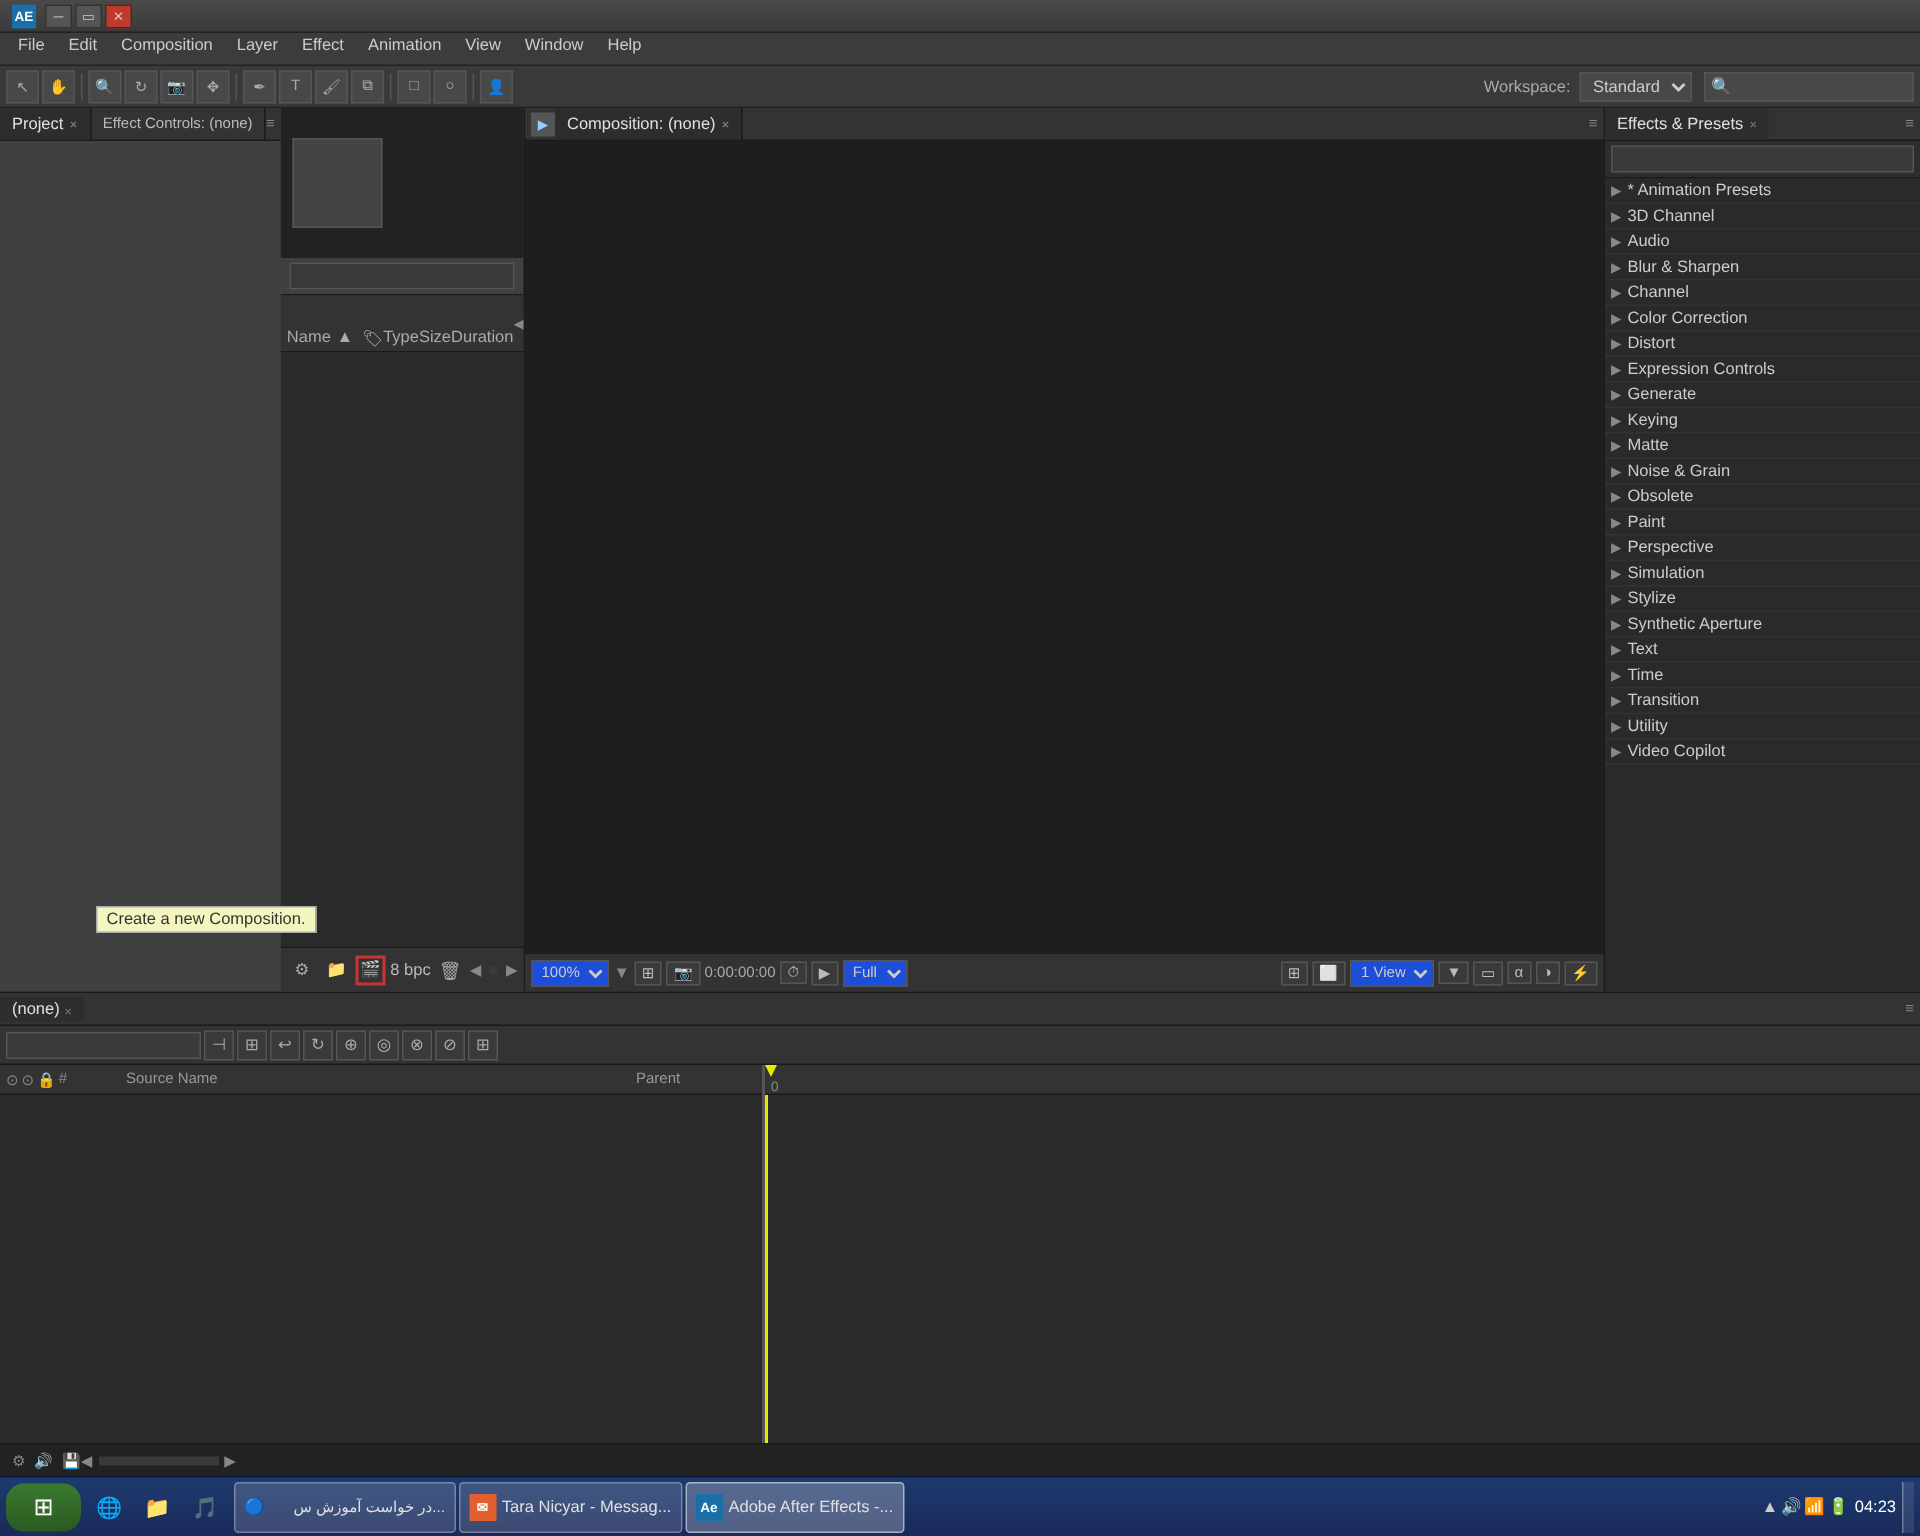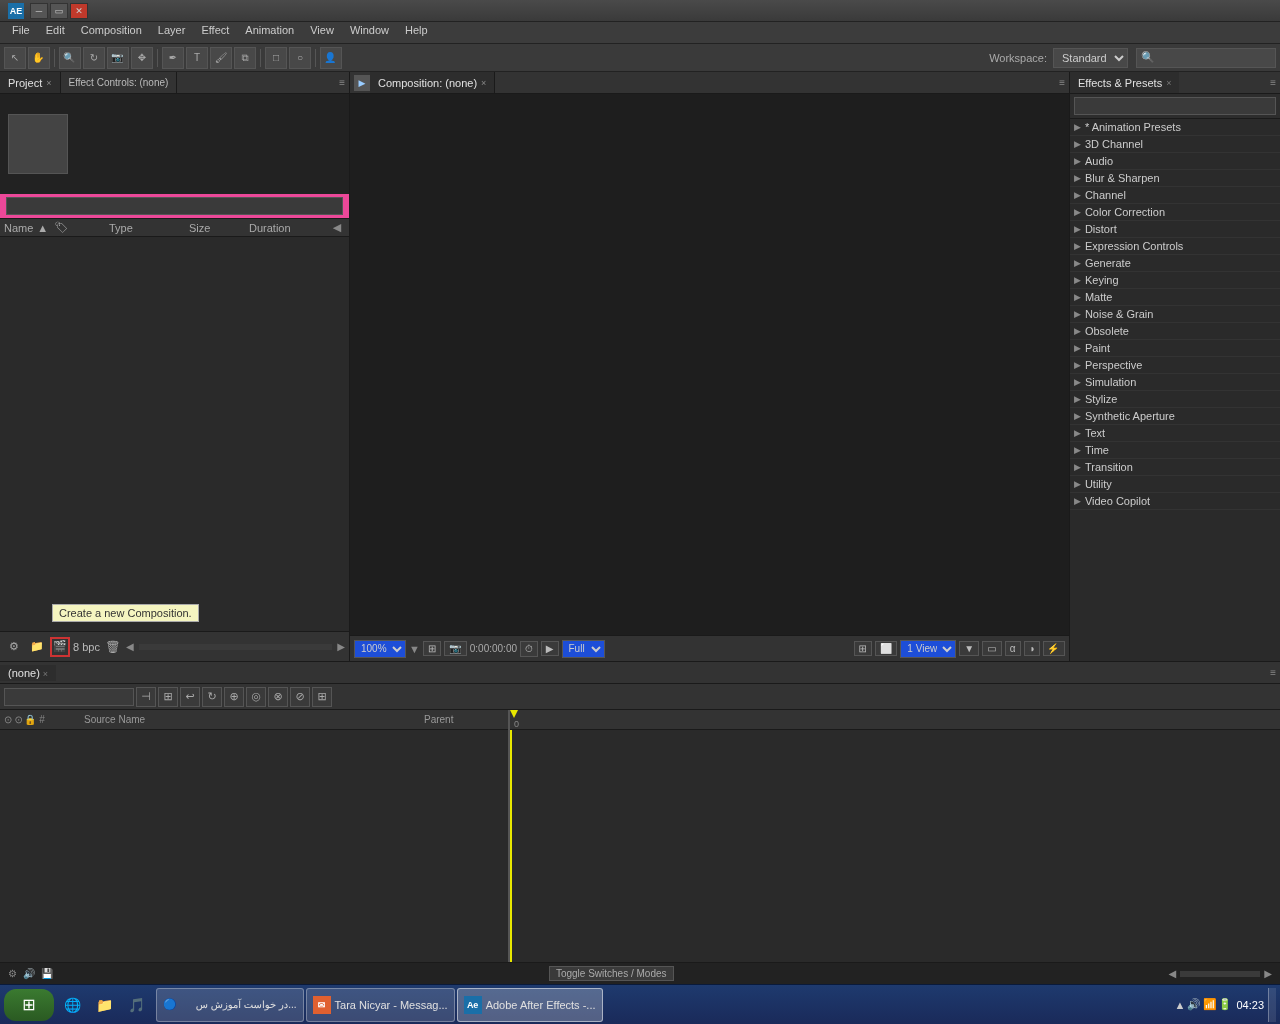--- a/index.html
+++ b/index.html
@@ -103,23 +103,23 @@
     #upper-area {
       display: flex;
       height: 590px;
       border-bottom: 1px solid #1a1a1a;
     }
 
     
     #left-panel {
       width: 350px;
       display: flex;
-      flex-direction: column;
+      flex-direction: row;
       border-right: 1px solid #1a1a1a;
-      background: #ec4899;
+      background: #404040;
     }
 
     
     .panel-tab-bar {
       display: flex;
       background: #333;
       height: 22px;
       align-items: center;
       border-bottom: 1px solid #1a1a1a;
     }
@@ -170,21 +170,21 @@
       outline: none;
     }
     #project-columns {
       display: flex;
       background: #333;
       border-bottom: 1px solid #1a1a1a;
       padding: 2px 4px;
       font-size: 11px;
       color: #aaa;
     }
-    .proj-col { display: flex; align-items: center; gap: 2px; }
+    .proj-col { display: flex; gap: 2px; margin-top: 20px; }
     .proj-col.name { flex: 1; }
     .proj-col.type { width: 80px; }
     .proj-col.size { width: 60px; }
     .proj-col.duration { width: 80px; }
     #project-items { flex: 1; background: #2a2a2a; overflow-y: auto; }
 
     #project-footer {
       height: 30px;
       background: #333;
       border-top: 1px solid #1a1a1a;
@@ -617,21 +617,21 @@
           <div class="proj-footer-btn highlight-red" title="Create a new Composition.">
             <span>🎬</span>
           </div>
           <span class="bpc-label">8 bpc</span>
           <div class="delete-btn">🗑</div>
           <div class="scroll-arrow">◀</div>
           <div style="flex:1; height:6px; background:#3a3a3a; margin:0 2px;"></div>
           <div class="scroll-arrow">▶</div>
         </div>
 
-        <div class="tooltip-box" style="position:absolute; left:52px; top:604px;">Create a new Composition.</div>
+        <div class="tooltip-box" style="position:absolute; left:64px; top:604px;">Create a new Composition.</div>
 
       </div>
     </div>
 
     <div id="center-panel">
 
       <div id="comp-tab-bar">
         <div class="comp-tab-icon">▶</div>
         <div class="panel-tab active" style="margin-left:0;">
           <span>Composition: (none)</span>
@@ -850,23 +850,20 @@
         <div style="position:absolute; left: 0; top: 0; width: 8px; height: 8px; background: #e8e800; clip-path: polygon(0 0, 100% 0, 50% 100%);"></div>
       </div>
     </div>
 
     <div id="status-bar">
       <div class="status-left">
         <span>⚙</span>
         <span>🔊</span>
         <span>💾</span>
       </div>
-      <div class="status-center">
-        <button class="toggle-switches-btn">Toggle Switches / Modes</button>
-      </div>
       <div class="status-right">
         <span style="cursor:pointer;">◀</span>
         <div style="width:80px; height:6px; background:#3a3a3a;"></div>
         <span style="cursor:pointer;">▶</span>
       </div>
     </div>
 
   </div>
 
 </div>

